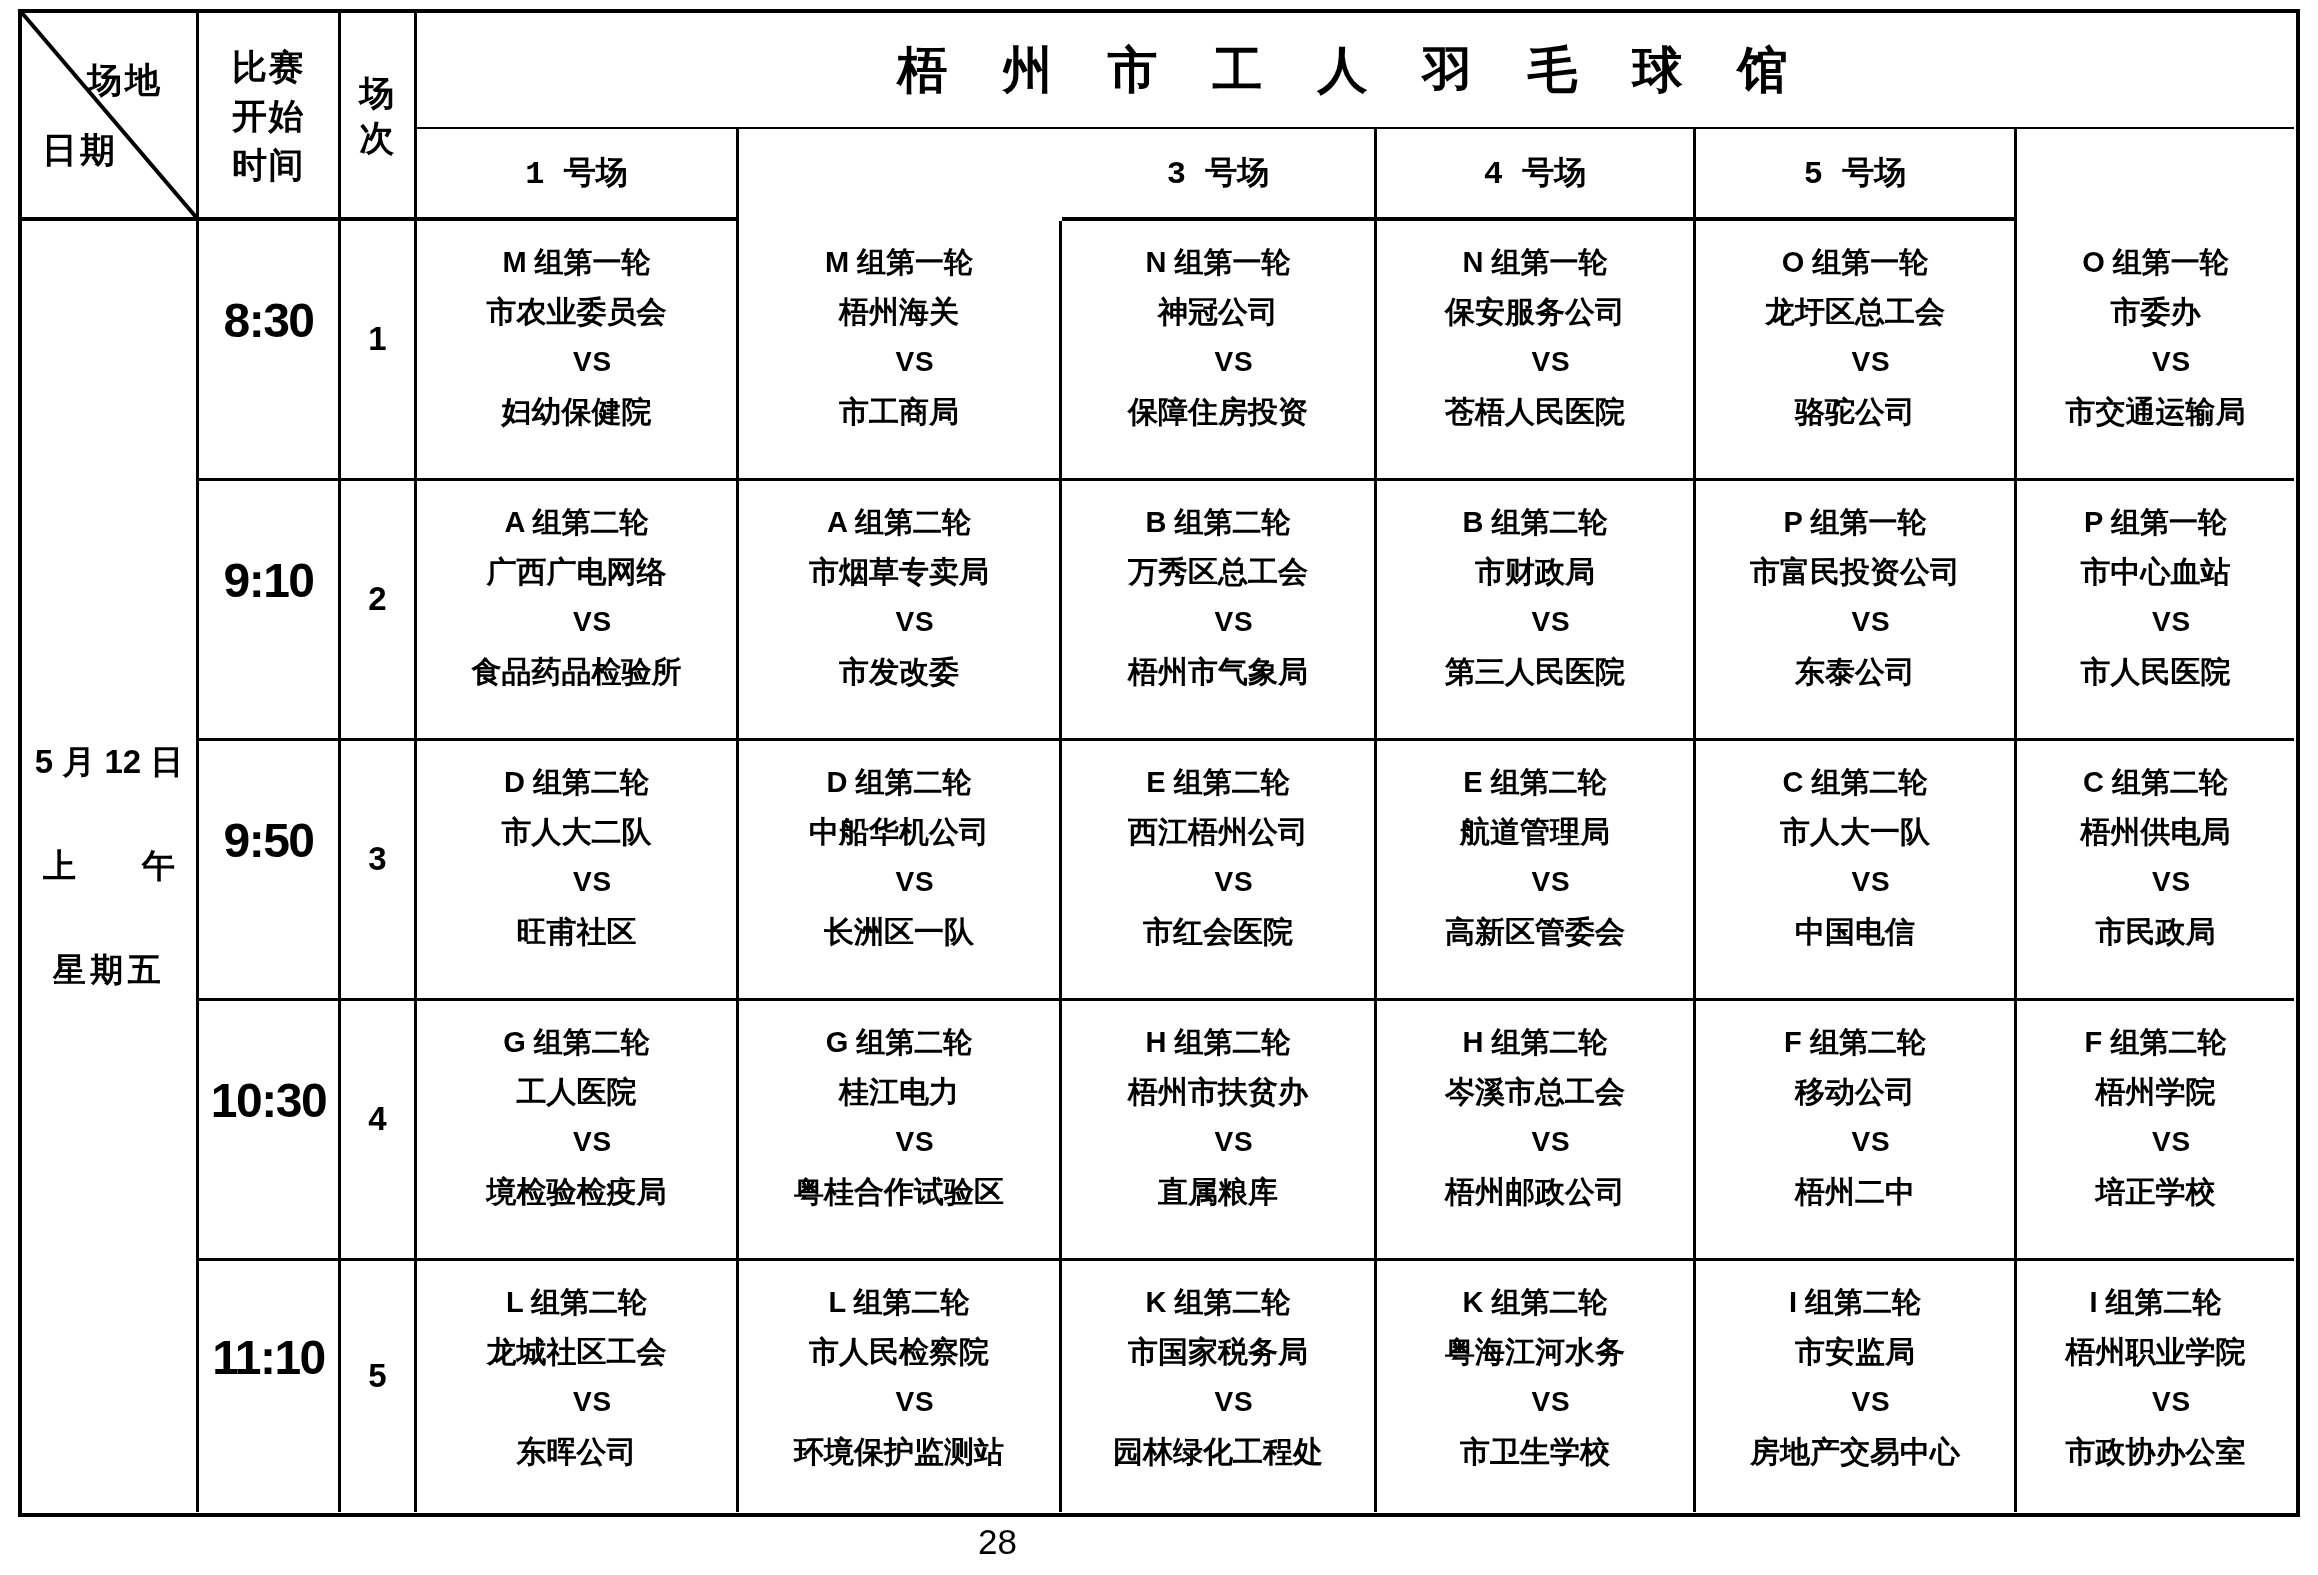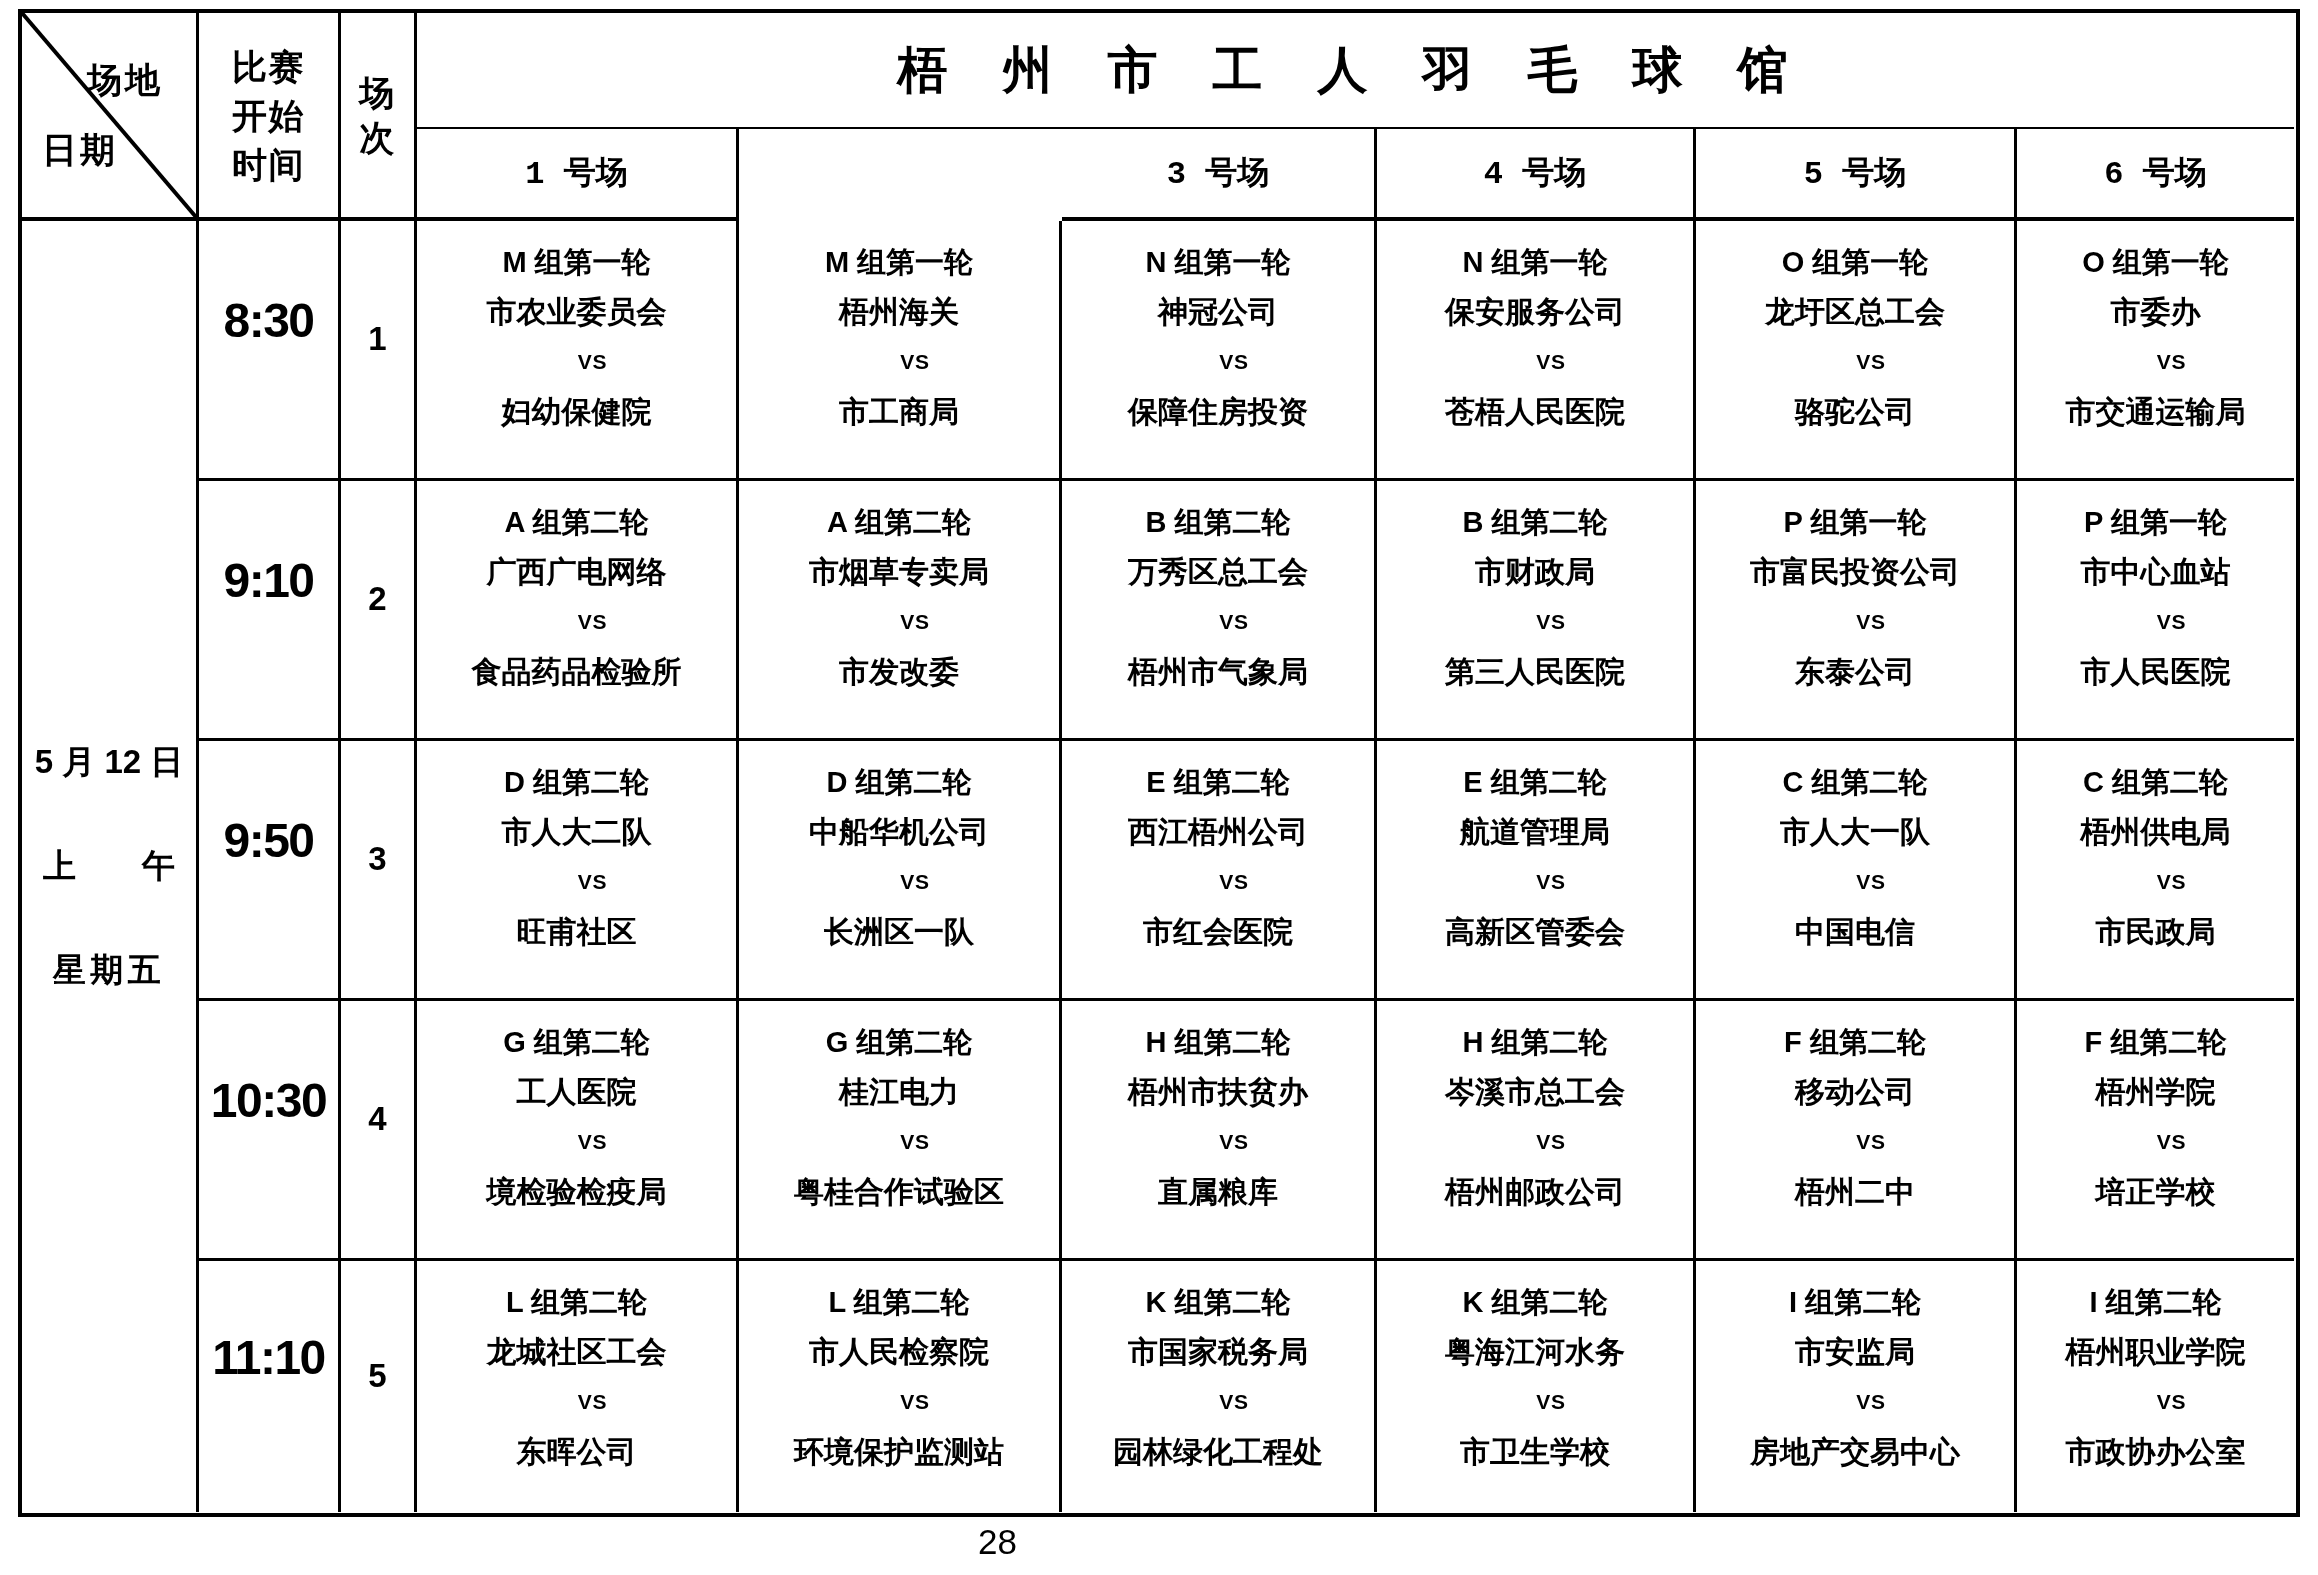--- a/index.html
+++ b/index.html
@@ -34,21 +34,21 @@
   .datecell .dln{font-size:33px;font-weight:700;white-space:nowrap;text-align:center;}
   .datecell .dln-week{letter-spacing:4.5px;}
   
   .time{font-size:48px;font-weight:700;letter-spacing:-1.5px;padding-bottom:58px;white-space:nowrap;}
   .session{font-size:33px;font-weight:600;padding-bottom:21px;}
   
   .match{flex-direction:column;justify-content:flex-start;padding-top:16px;}
   .match .ln{height:50px;line-height:50px;text-align:center;white-space:nowrap;font-weight:700;}
   .round{font-size:29px;}
   .team{font-size:30px;}
-  .vs{font-size:21px;letter-spacing:0.8px;margin-left:32px;}
+  .vs{font-size:28px;letter-spacing:0.8px;margin-left:32px;}
   
   .pageno{position:absolute;left:0;top:1522px;width:1995px;text-align:center;
           font-size:35px;font-weight:400;}
 </style>
 </head>
 <body>
 
 <div class="sheet">
   <div class="tbl">
 
@@ -70,21 +70,20 @@
       <div class="hln hln2">场</div>
       <div class="hln hln2">次</div>
     </div>
 
     <div class="cell venue bb3 br0" style="grid-area:1/4/2/10">梧州市工人羽毛球馆</div>
 
     <div class="cell court bb6" style="grid-area:2/4/3/5">1 号场</div>
     <div class="cell court bb6" style="grid-area:2/6/3/7">3 号场</div>
     <div class="cell court bb6" style="grid-area:2/7/3/8">4 号场</div>
     <div class="cell court bb6" style="grid-area:2/8/3/9">5 号场</div>
-    <div class="cell court bb6 br0" style="grid-area:2/9/3/10">6 号场</div>
 
     <div class="cell datecell bb0" style="grid-area:3/1/8/2">
       <div class="dln">5 月 12 日</div>
       <div class="dln">上　　午</div>
       <div class="dln dln-week">星期五</div>
     </div>
 
     <div class="cell time" style="grid-area:3/2">8:30</div>
     <div class="cell session" style="grid-area:3/3">1</div>
     <div class="cell match" style="grid-area:3/4">

